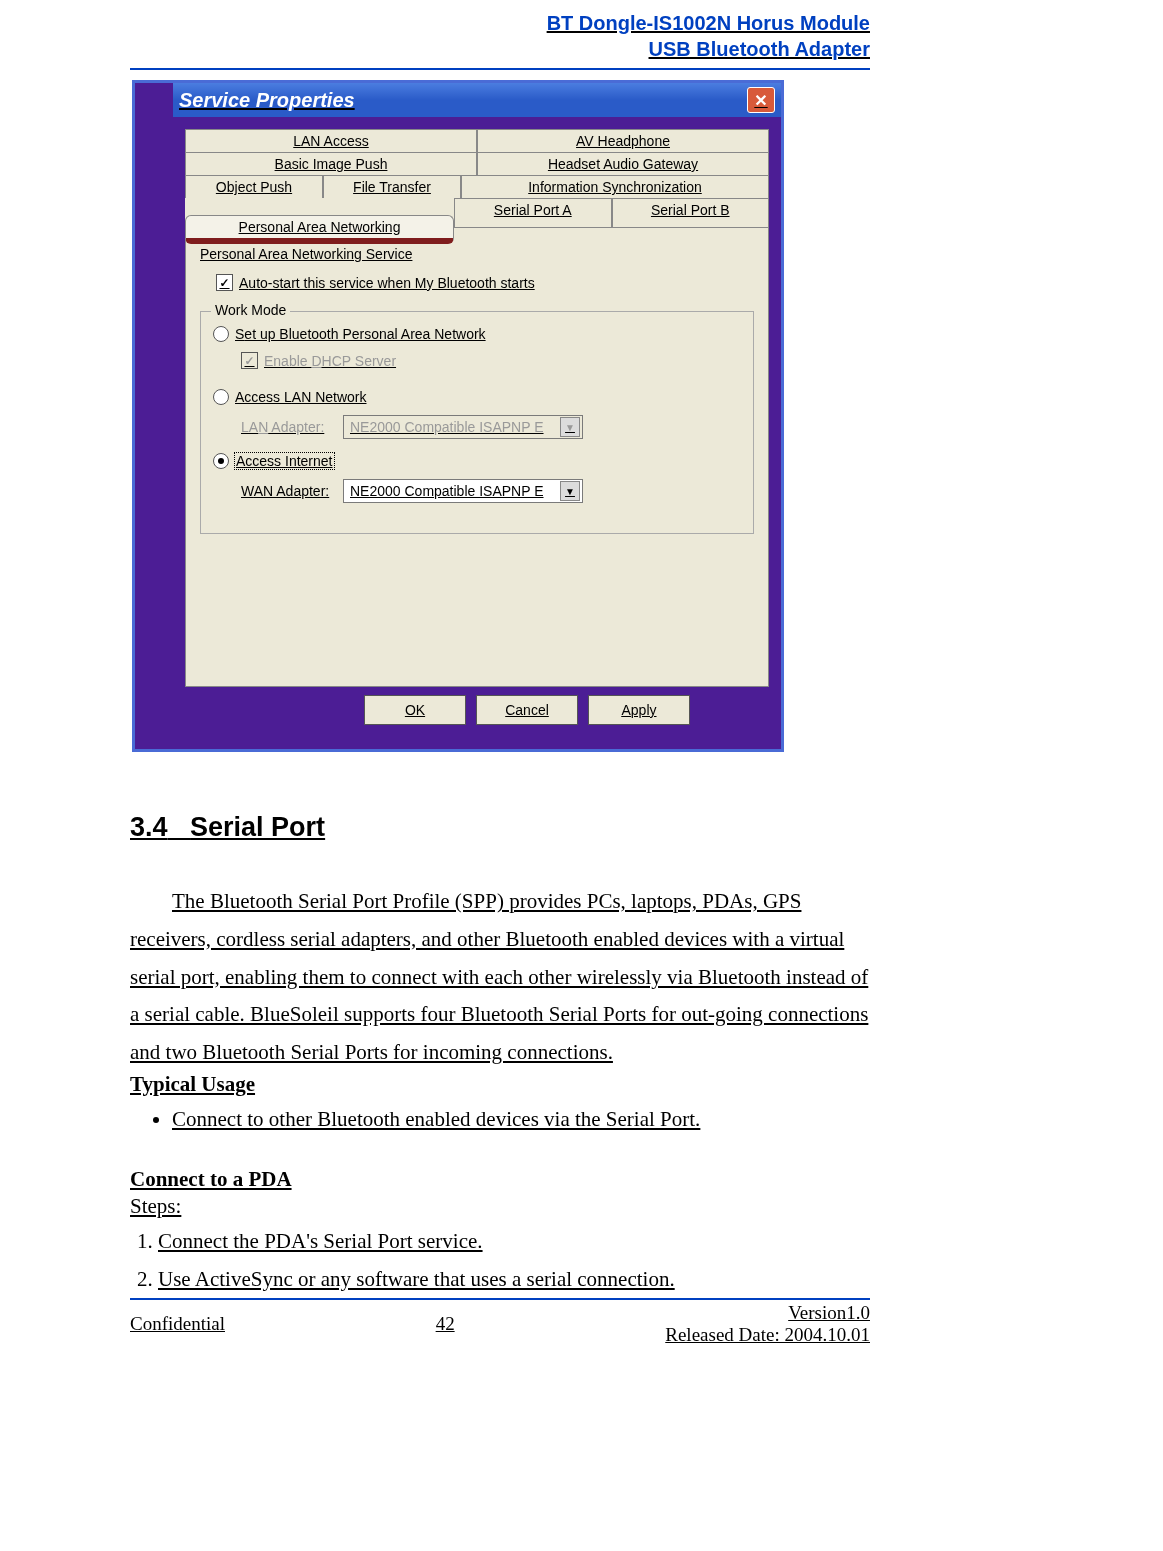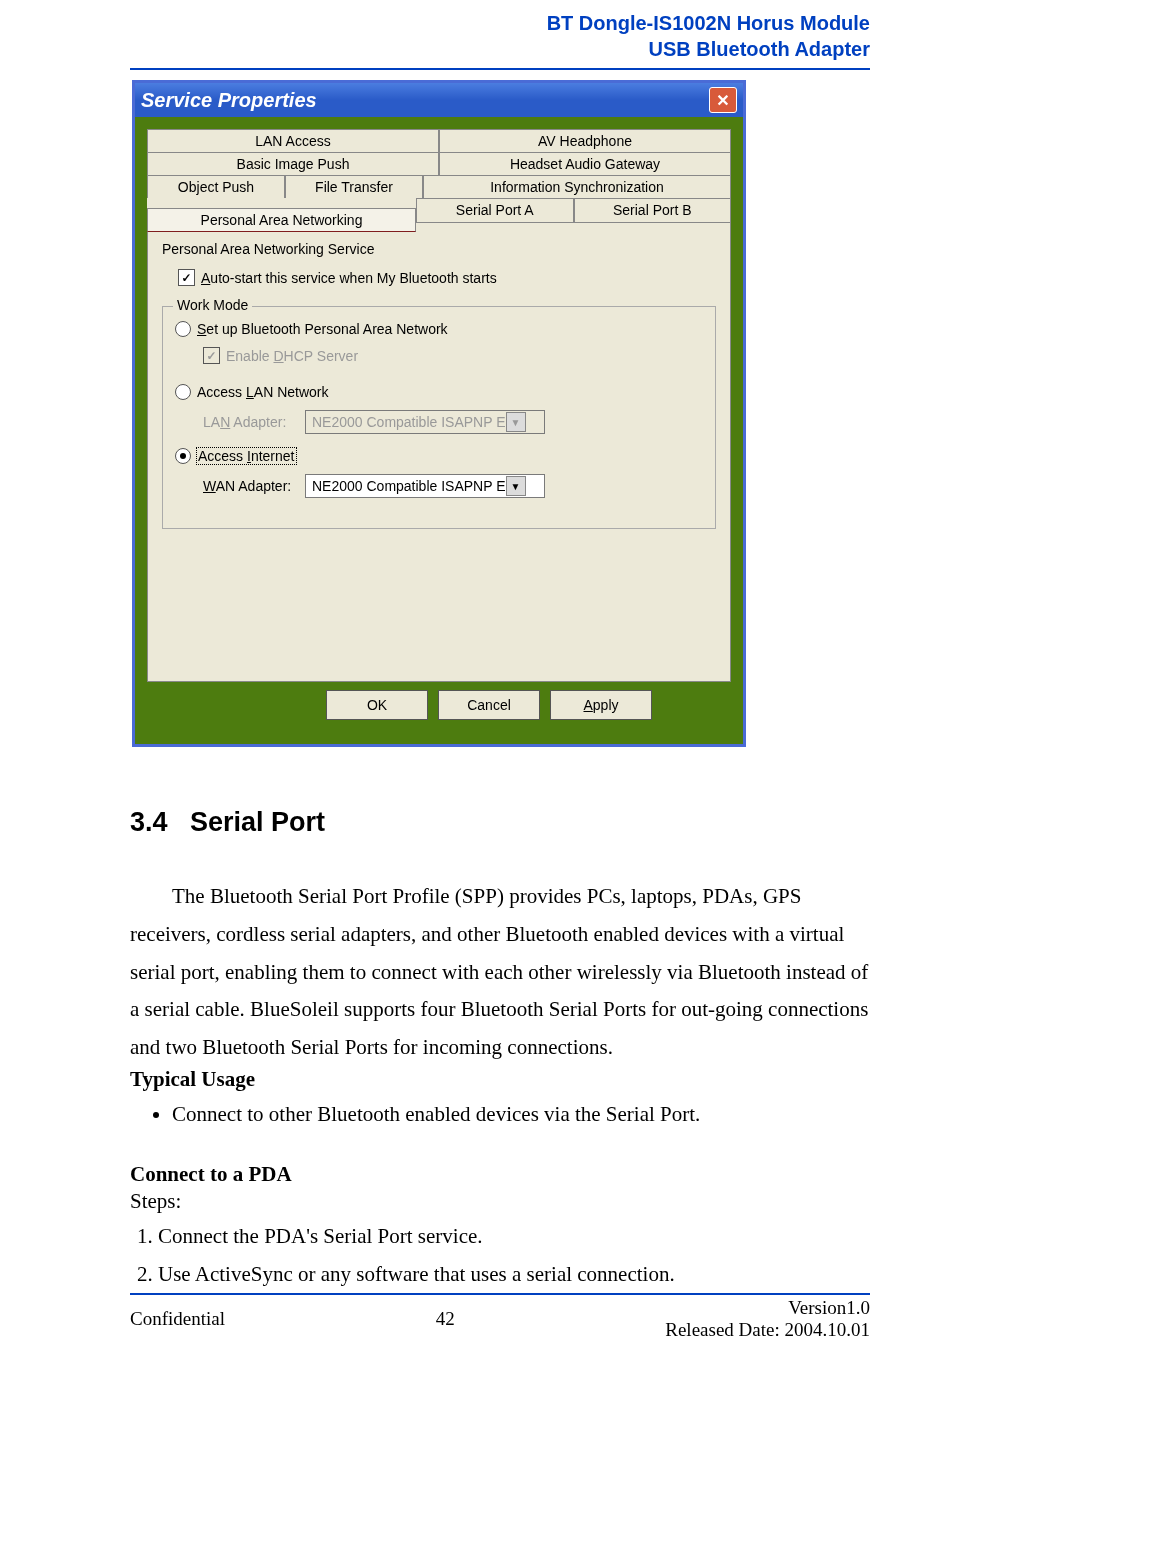--- a/index.html
+++ b/index.html
@@ -8,20 +8,21 @@
     padding: 0;
     background: #fff;
     color: #000;
   }
   .page {
     width: 1000px;
     height: 1551px;
     position: relative;
     padding: 10px 130px 0 130px;
     box-sizing: border-box;
+    text-decoration: underline;
   }
   .header-right {
     text-align: right;
     color: #0040c0;
     font-family: Arial, sans-serif;
     font-weight: bold;
     font-size: 20px;
     margin-bottom: 6px;
   }
   .header-right div {
@@ -31,24 +32,25 @@
     border: none;
     border-top: 2px solid #0040c0;
     margin: 0 0 10px 0;
   }
   .screenshot-wrap {
     margin-left: 2px;
   }
   .dialog {
     width: 608px;
     border: 3px solid #4a6bd6;
-    background: #4d7c0f;
+    background: #4c1d95;
     font-family: Tahoma, Arial, sans-serif;
     font-size: 14px;
     color: #000;
+    padding-left: 38px;
   }
   .titlebar {
     background: linear-gradient(to bottom, #4b7de0 0%, #2a5bc8 50%, #2a5bc8 100%);
     color: #fff;
     display: flex;
     align-items: center;
     justify-content: space-between;
     padding: 4px 6px;
     font-weight: bold;
     font-style: italic;
@@ -92,23 +94,24 @@
   .tab-row2 .tab { flex: 1; }
   .tab-row3 .tab:nth-child(1){width:120px;}
   .tab-row3 .tab:nth-child(2){width:120px;}
   .tab-row3 .tab:nth-child(3){flex:1;}
   .tab-row4 .tab:nth-child(1){flex:1.8;}
   .tab-row4 .tab:nth-child(2){flex:1;}
   .tab-row4 .tab:nth-child(3){flex:1;}
   .tab-selected {
     background: #f4f2e8;
     position: relative;
-    top: 10px;
-    border-bottom: 1px solid #7f1d1d;
+    top: 17px;
+    border-bottom: 6px solid #7f1d1d;
     font-weight: normal;
+    border-radius: 6px;
   }
   .tab-pane {
     border: 1px solid #888;
     background: #ece9d8;
     padding: 18px 14px 30px 14px;
     height: 460px;
     box-sizing: border-box;
   }
   .service-label {
     margin-bottom: 12px;
@@ -189,20 +192,21 @@
   .adapter-label {
     width: 100px;
   }
   .combo {
     width: 240px;
     height: 24px;
     border: 1px solid #7a7a7a;
     background: #fff;
     display: flex;
     align-items: center;
+    justify-content: space-between;
     padding: 0 2px 0 6px;
     font-size: 14px;
     box-sizing: border-box;
   }
   .combo.disabled {
     background: #ece9d8;
     color: #999;
   }
   .combo-arrow {
     width: 18px;

